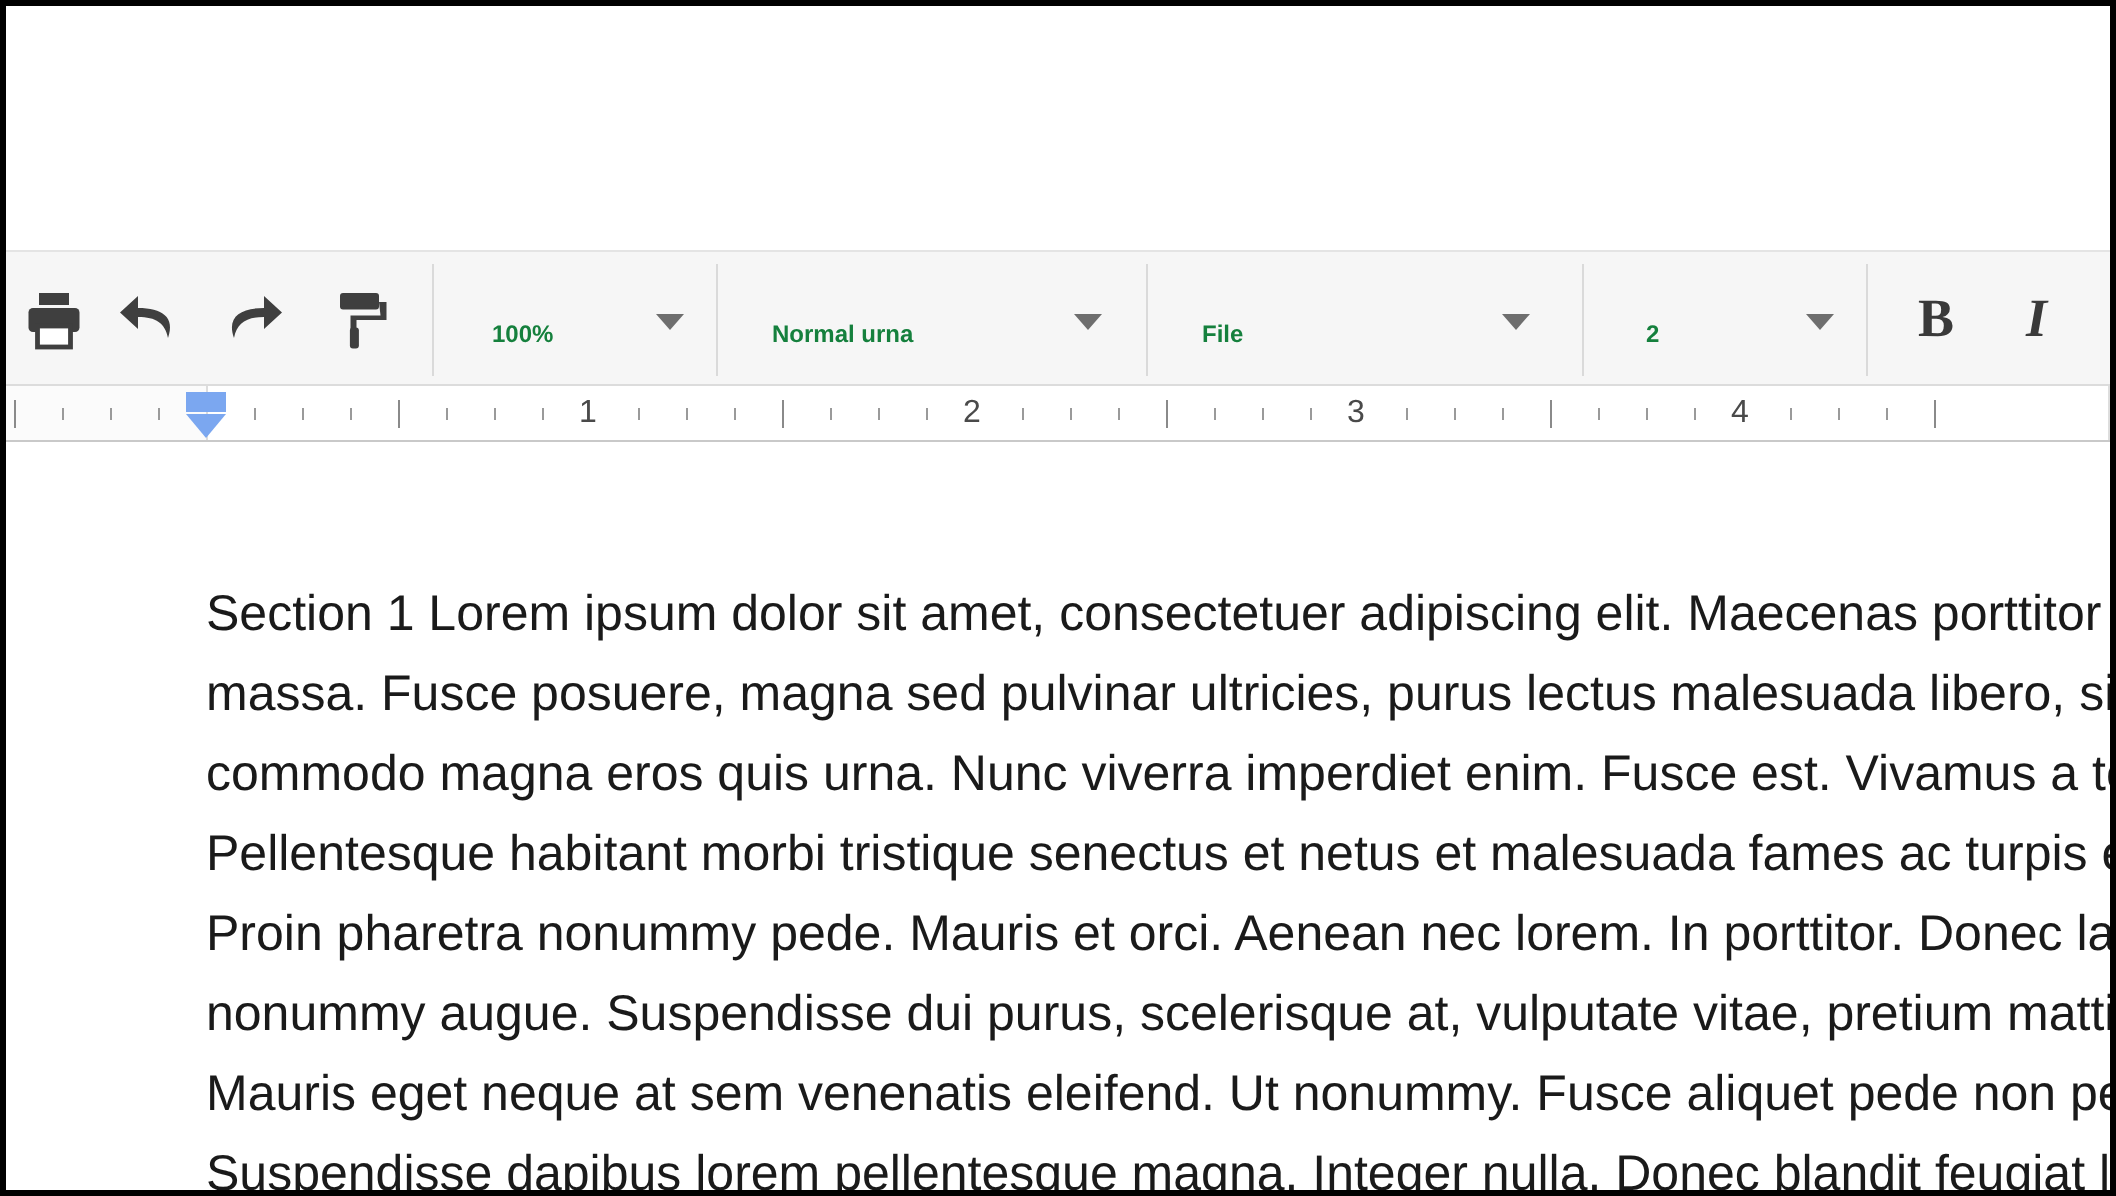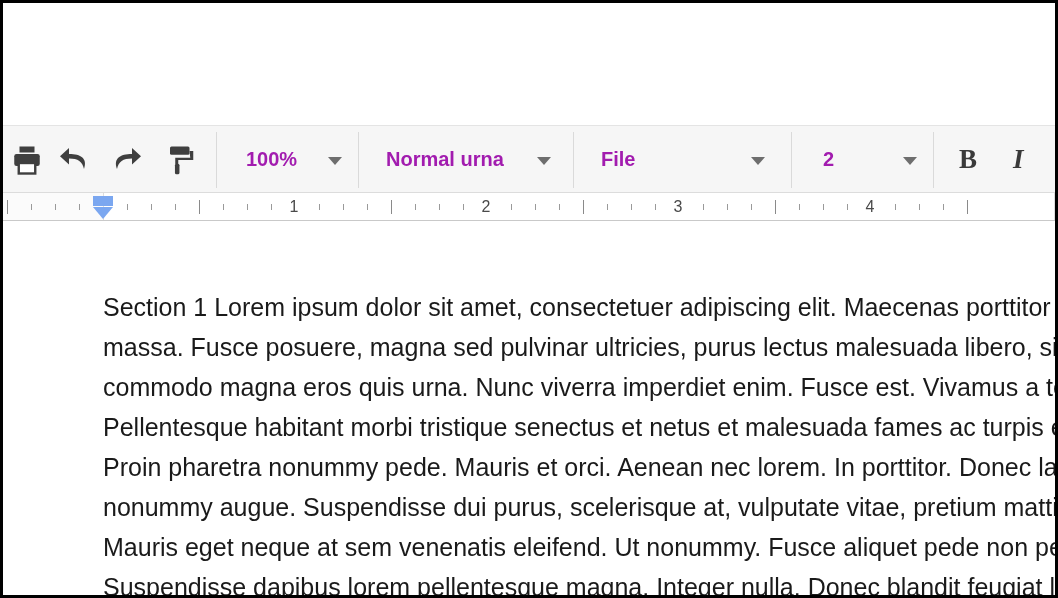--- a/index.html
+++ b/index.html
@@ -97,25 +97,25 @@
     background: #dadada;
   }
   .tb-icon {
     position: absolute;
     top: 16px;
     width: 36px;
     height: 36px;
   }
   .tb-label {
     position: absolute;
-    font-size: 20px;
+    font-size: 12px;
     font-weight: bold;
-    color: #a21caf;
-    white-space: nowrap;
-    top: 22px;
+    color: #15803d;
+    white-space: nowrap;
+    top: 34px;
   }
   .caret {
     position: absolute;
     top: 31px;
     width: 0; height: 0;
     border-left: 7px solid transparent;
     border-right: 7px solid transparent;
     border-top: 8px solid #6e6e6e;
   }
   .tb-bold, .tb-italic {

